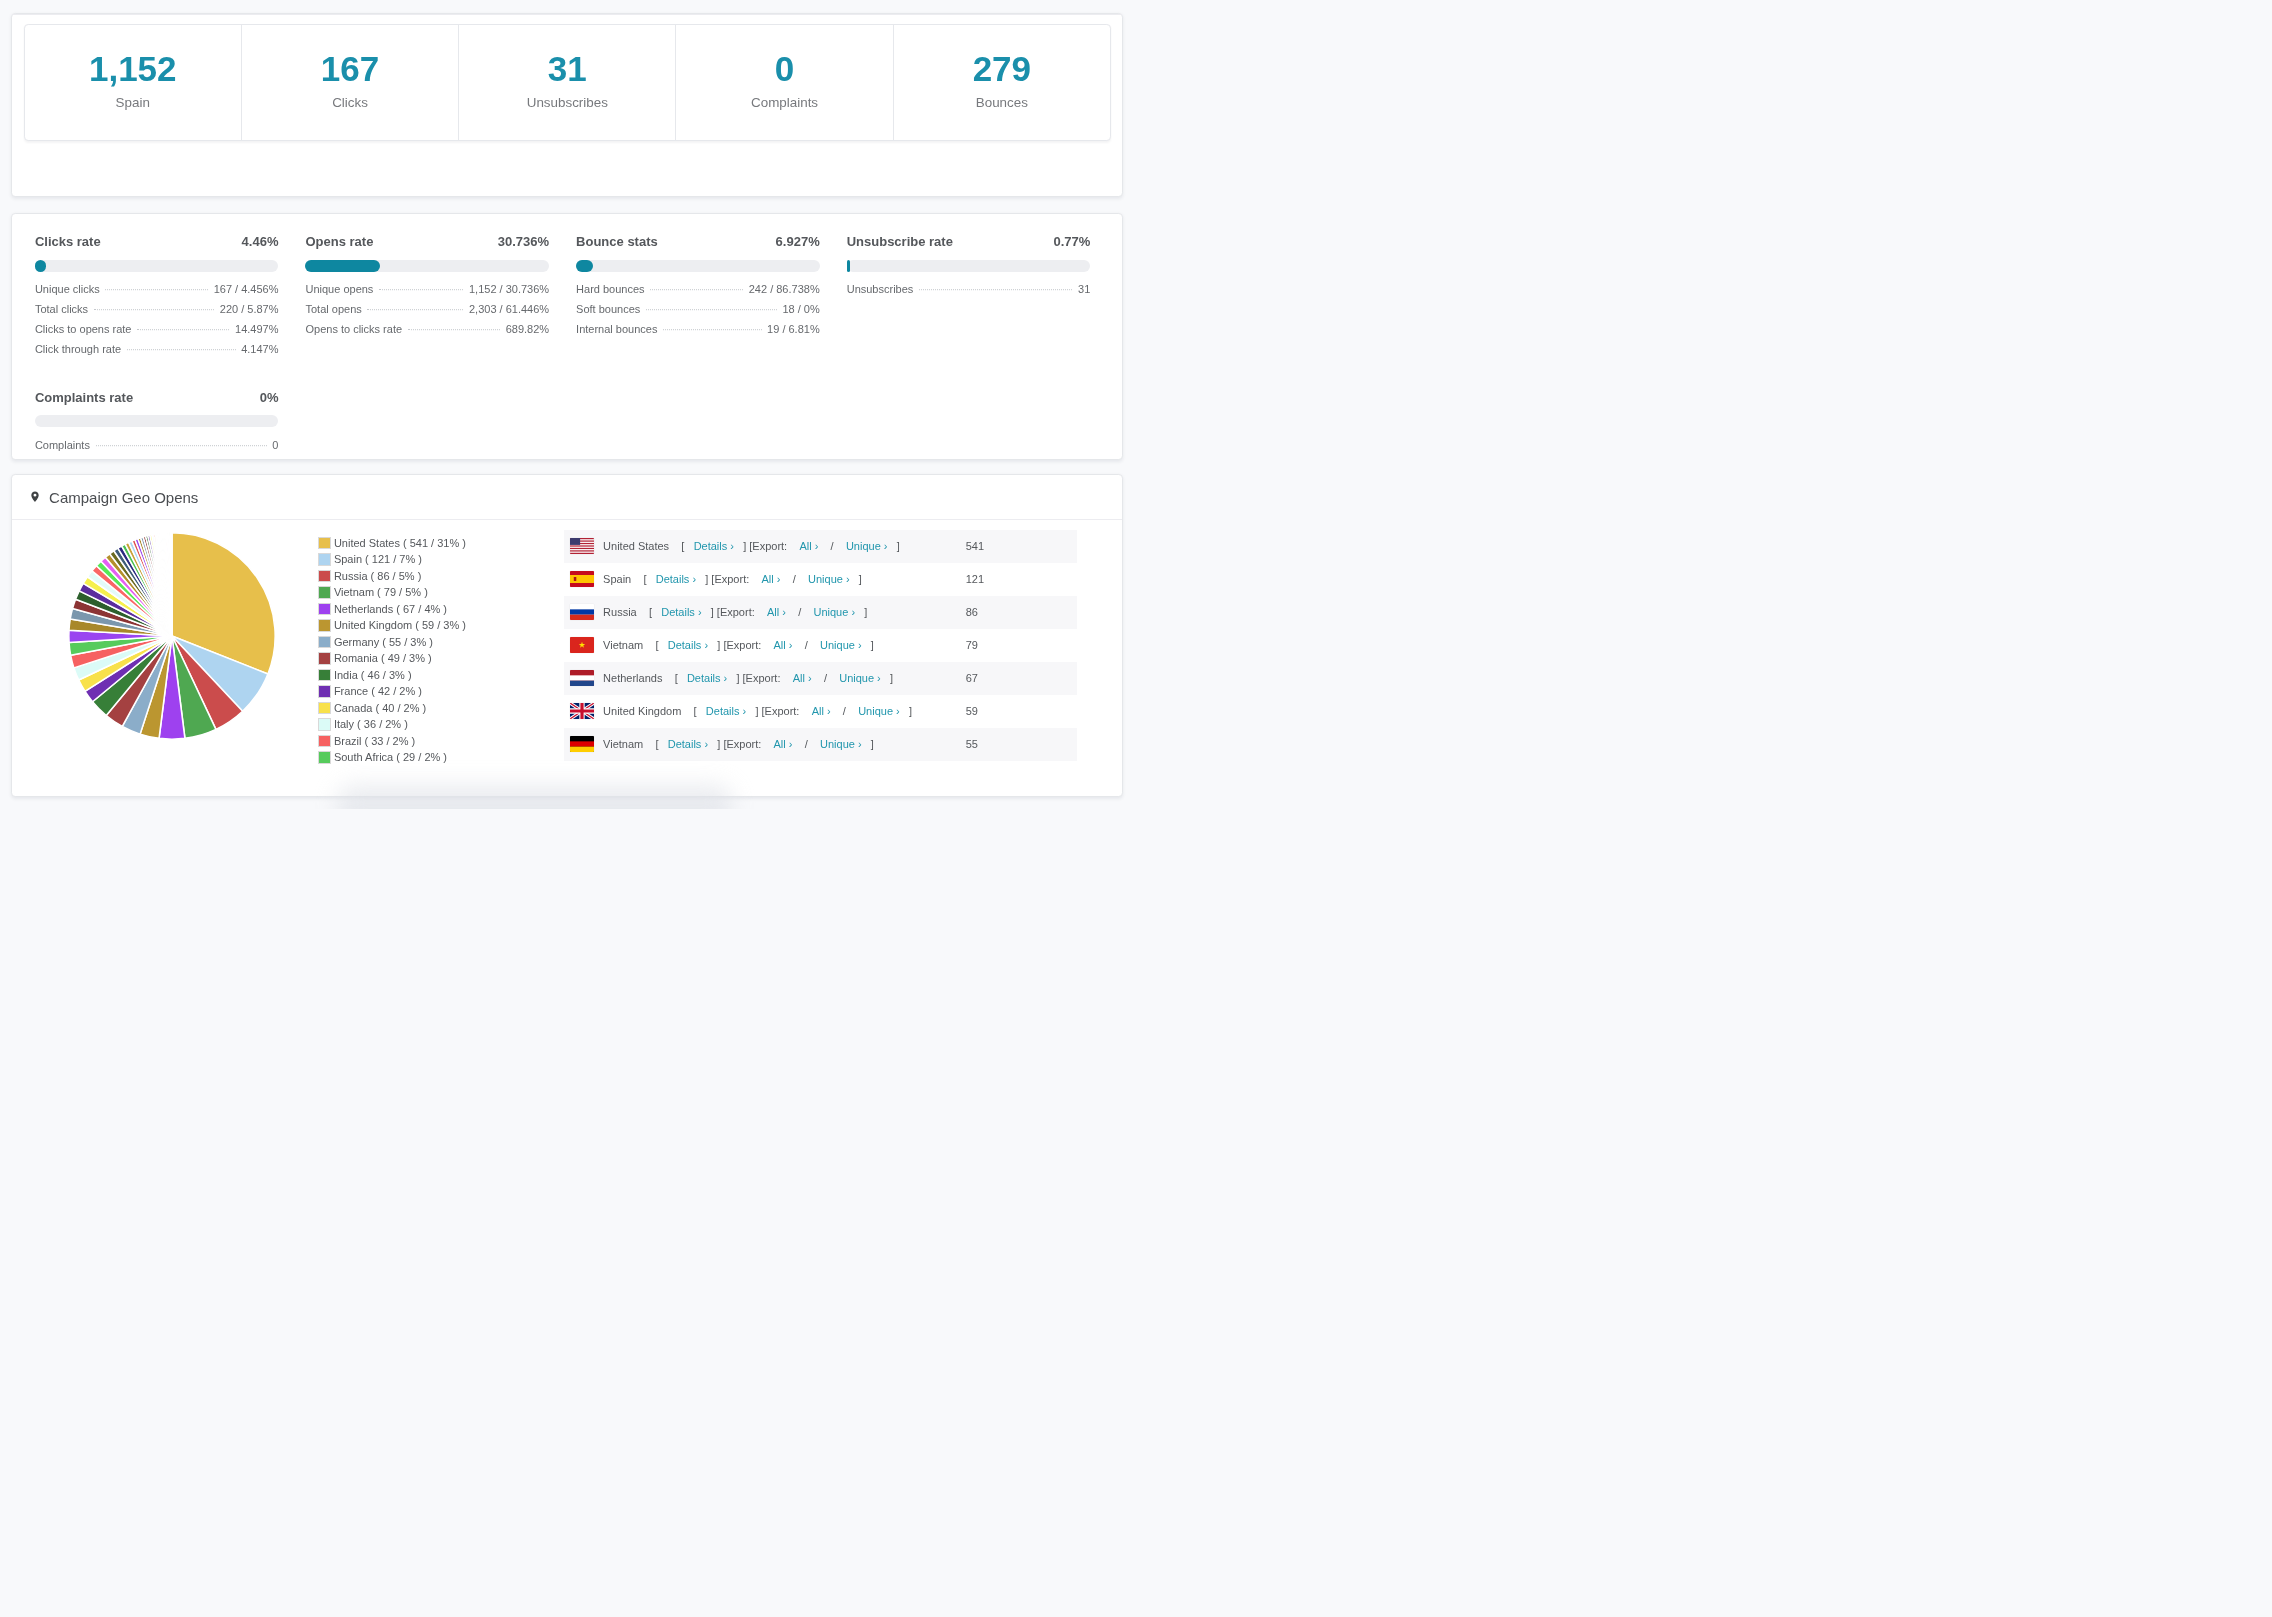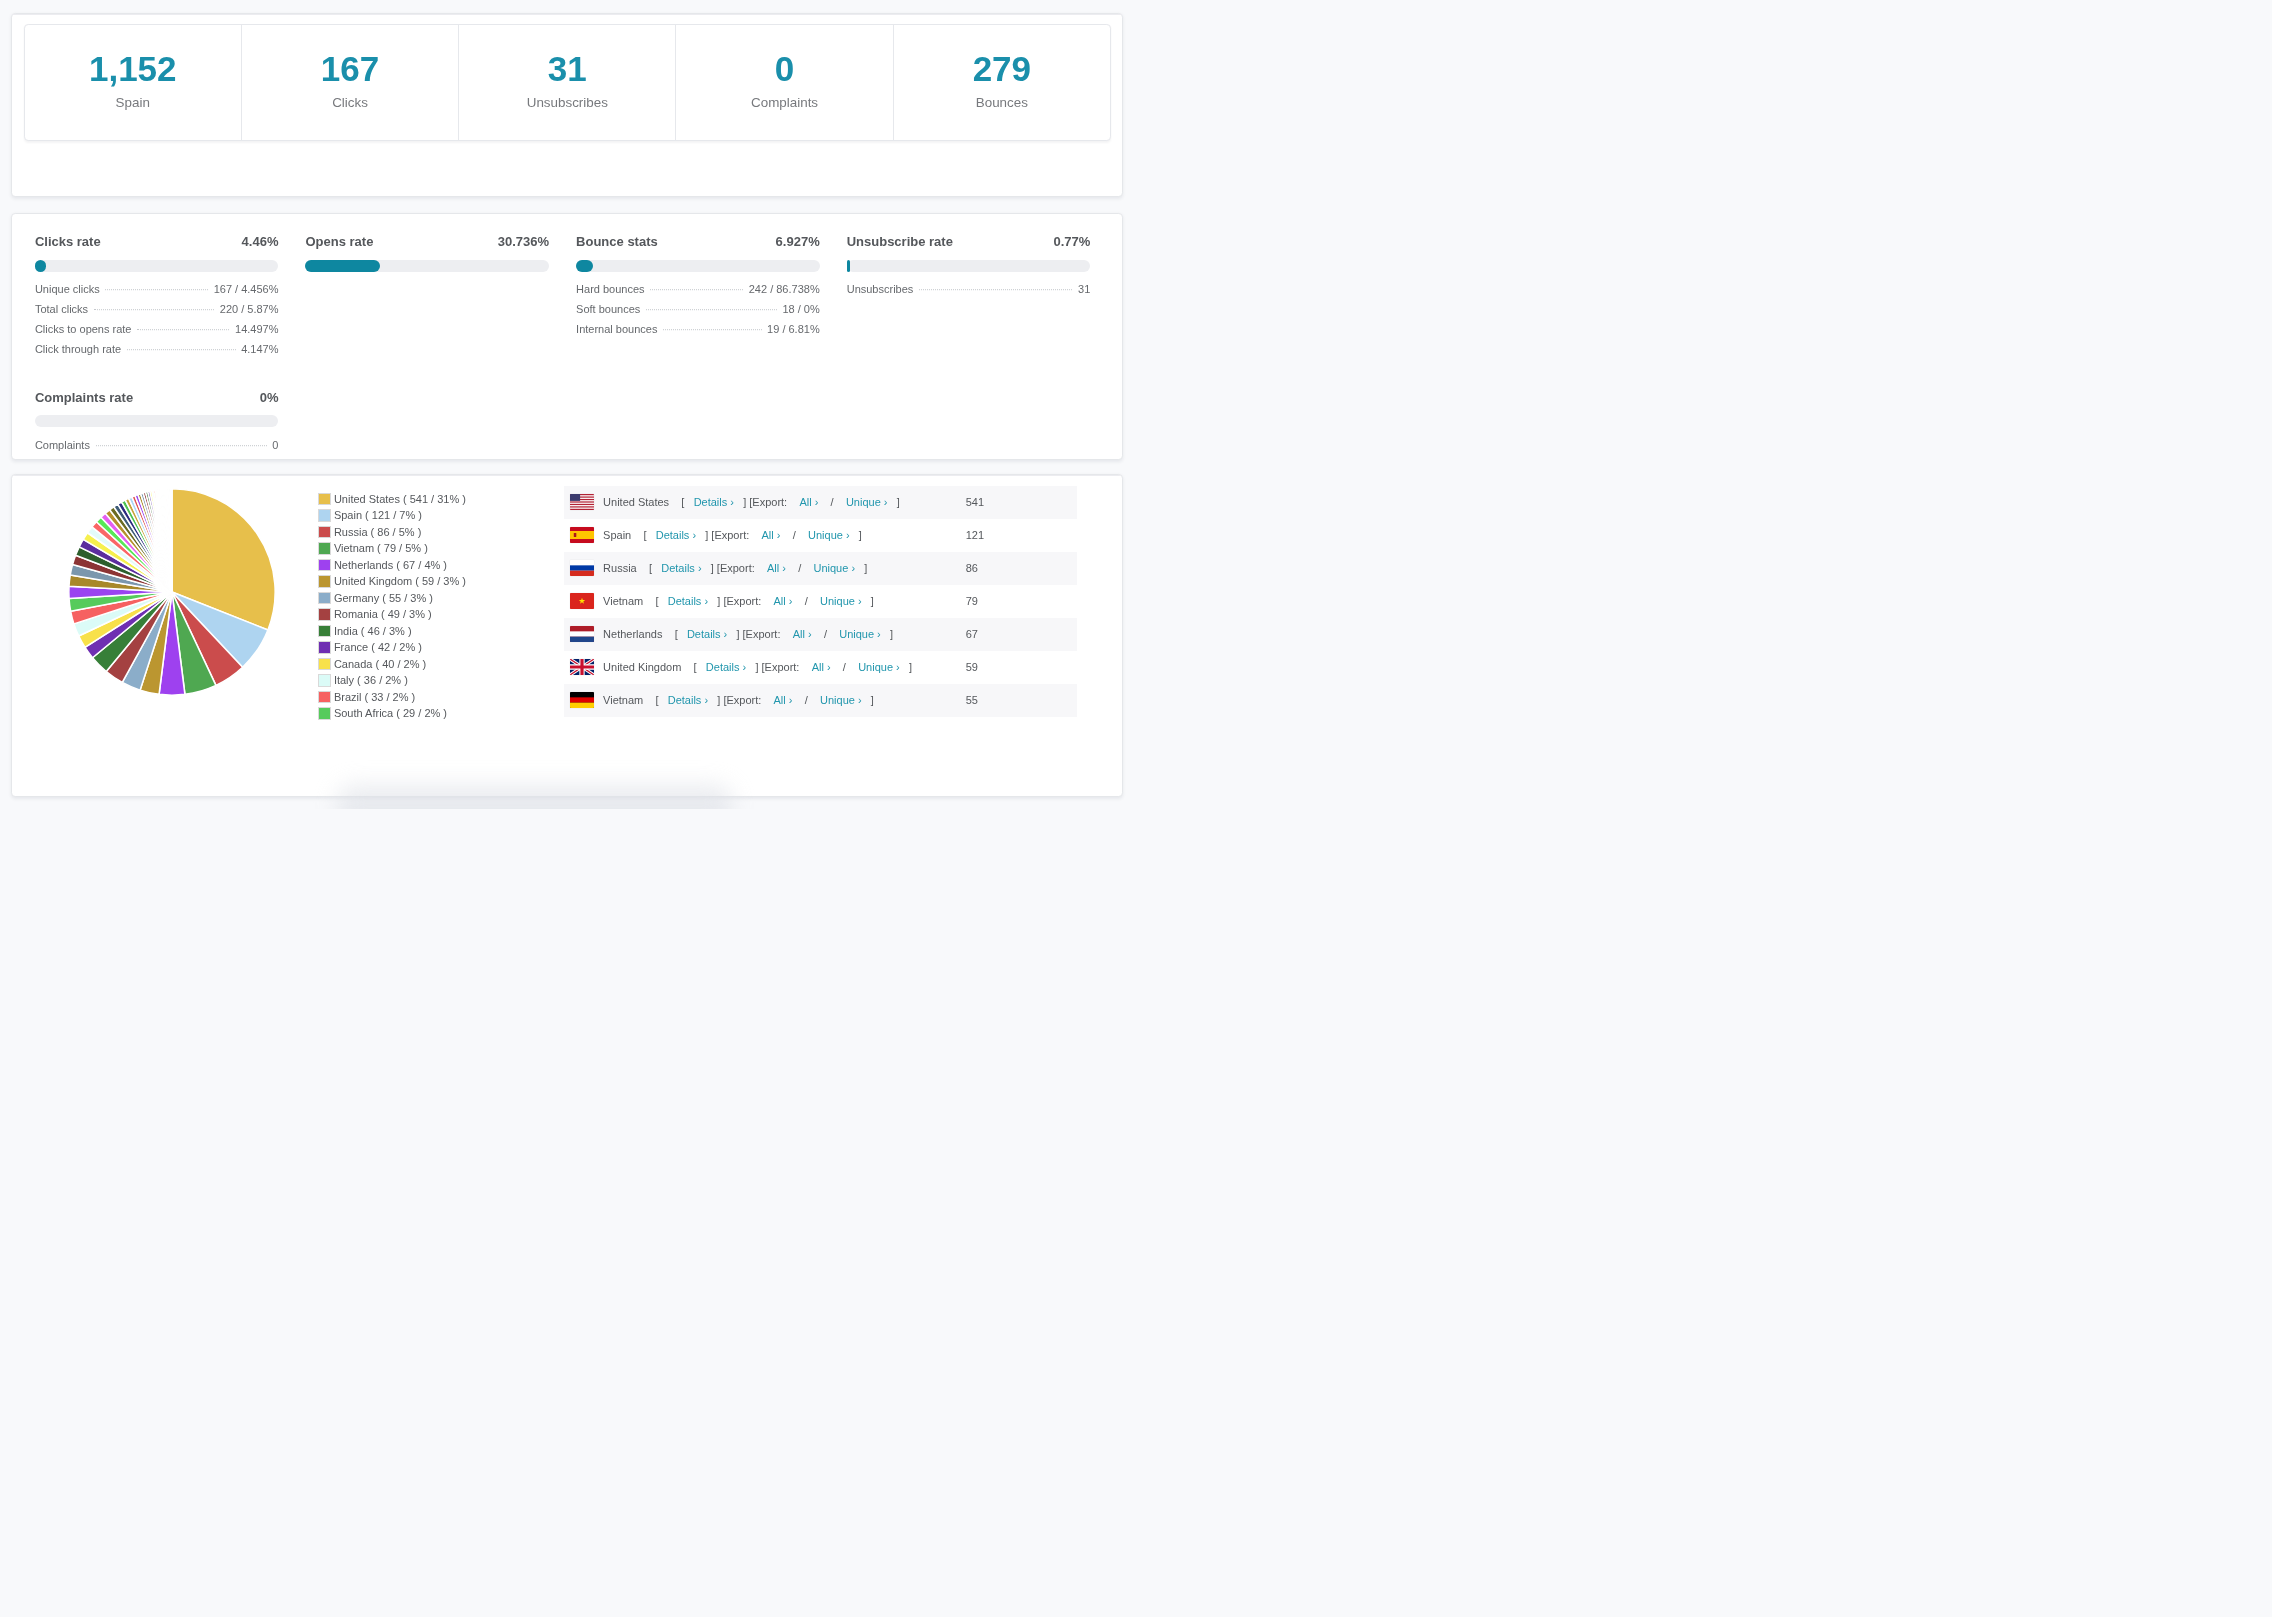--- a/index.html
+++ b/index.html
@@ -128,20 +128,37 @@
           </div>
       </div>
       <div class="rate-panel">
         <div class="rate-head">
             <span>Opens rate</span>
             <span>30.736%</span>
           </div>
         <div class="bar">
             <div class="bar-fill" style="width: 30.736%;"></div>
           </div>
+        <div class="rate-rows">
+            <div class="rrow">
+              <span>Unique opens</span>
+              <span class="leader"></span>
+              <span class="rvalue">1,152 / 30.736%</span>
+            </div>
+            <div class="rrow">
+              <span>Total opens</span>
+              <span class="leader"></span>
+              <span class="rvalue">2,303 / 61.446%</span>
+            </div>
+            <div class="rrow">
+              <span>Opens to clicks rate</span>
+              <span class="leader"></span>
+              <span class="rvalue">689.82%</span>
+            </div>
+          </div>
       </div>
       <div class="rate-panel">
         <div class="rate-head">
             <span>Bounce stats</span>
             <span>6.927%</span>
           </div>
         <div class="bar">
             <div class="bar-fill" style="width: 6.927%;"></div>
           </div>
         <div class="rate-rows">
@@ -192,20 +209,26 @@
               <span class="leader"></span>
               <span class="rvalue">0</span>
             </div>
           </div>
       </div>
       <div></div>
     </div>
   </div>
 
   <div class="card" id="card-geo">
+    <div class="card-header">
+      <svg class="hdr-icon" viewBox="0 0 24 24" fill="#3f4244" style="width:12px;height:15.5px">
+        <path d="M12 1.5C7.9 1.5 4.6 4.8 4.6 8.9c0 5.5 7.4 13.6 7.4 13.6s7.4-8.1 7.4-13.6c0-4.1-3.3-7.4-7.4-7.4zm0 10.2a2.9 2.9 0 1 1 0-5.8 2.9 2.9 0 0 1 0 5.8z"></path>
+      </svg>
+      <span class="card-title">Campaign Geo Opens</span>
+    </div>
     <div class="card-divider"></div>
     <div class="geo-body">
       <svg id="pie-svg" class="pie-box" viewBox="0 0 300 300">
           <path d="M150,150 L150.00,4.00 A146,146 0 0 1 285.75,203.75 Z" fill="#e7bf4b" stroke="#ffffff" stroke-width="2.2" stroke-linejoin="round"></path>
           <path d="M150,150 L285.75,203.75 A146,146 0 0 1 249.94,256.43 Z" fill="#aed4f0" stroke="#ffffff" stroke-width="2.2" stroke-linejoin="round"></path>
           <path d="M150,150 L249.94,256.43 A146,146 0 0 1 212.16,282.10 Z" fill="#cb4c4c" stroke="#ffffff" stroke-width="2.2" stroke-linejoin="round"></path>
           <path d="M150,150 L212.16,282.10 A146,146 0 0 1 168.30,294.85 Z" fill="#4fa851" stroke="#ffffff" stroke-width="2.2" stroke-linejoin="round"></path>
           <path d="M150,150 L168.30,294.85 A146,146 0 0 1 131.70,294.85 Z" fill="#9e41ef" stroke="#ffffff" stroke-width="2.2" stroke-linejoin="round"></path>
           <path d="M150,150 L131.70,294.85 A146,146 0 0 1 104.88,288.85 Z" fill="#bb9630" stroke="#ffffff" stroke-width="2.2" stroke-linejoin="round"></path>
           <path d="M150,150 L104.88,288.85 A146,146 0 0 1 79.66,277.94 Z" fill="#8badc9" stroke="#ffffff" stroke-width="2.2" stroke-linejoin="round"></path>

